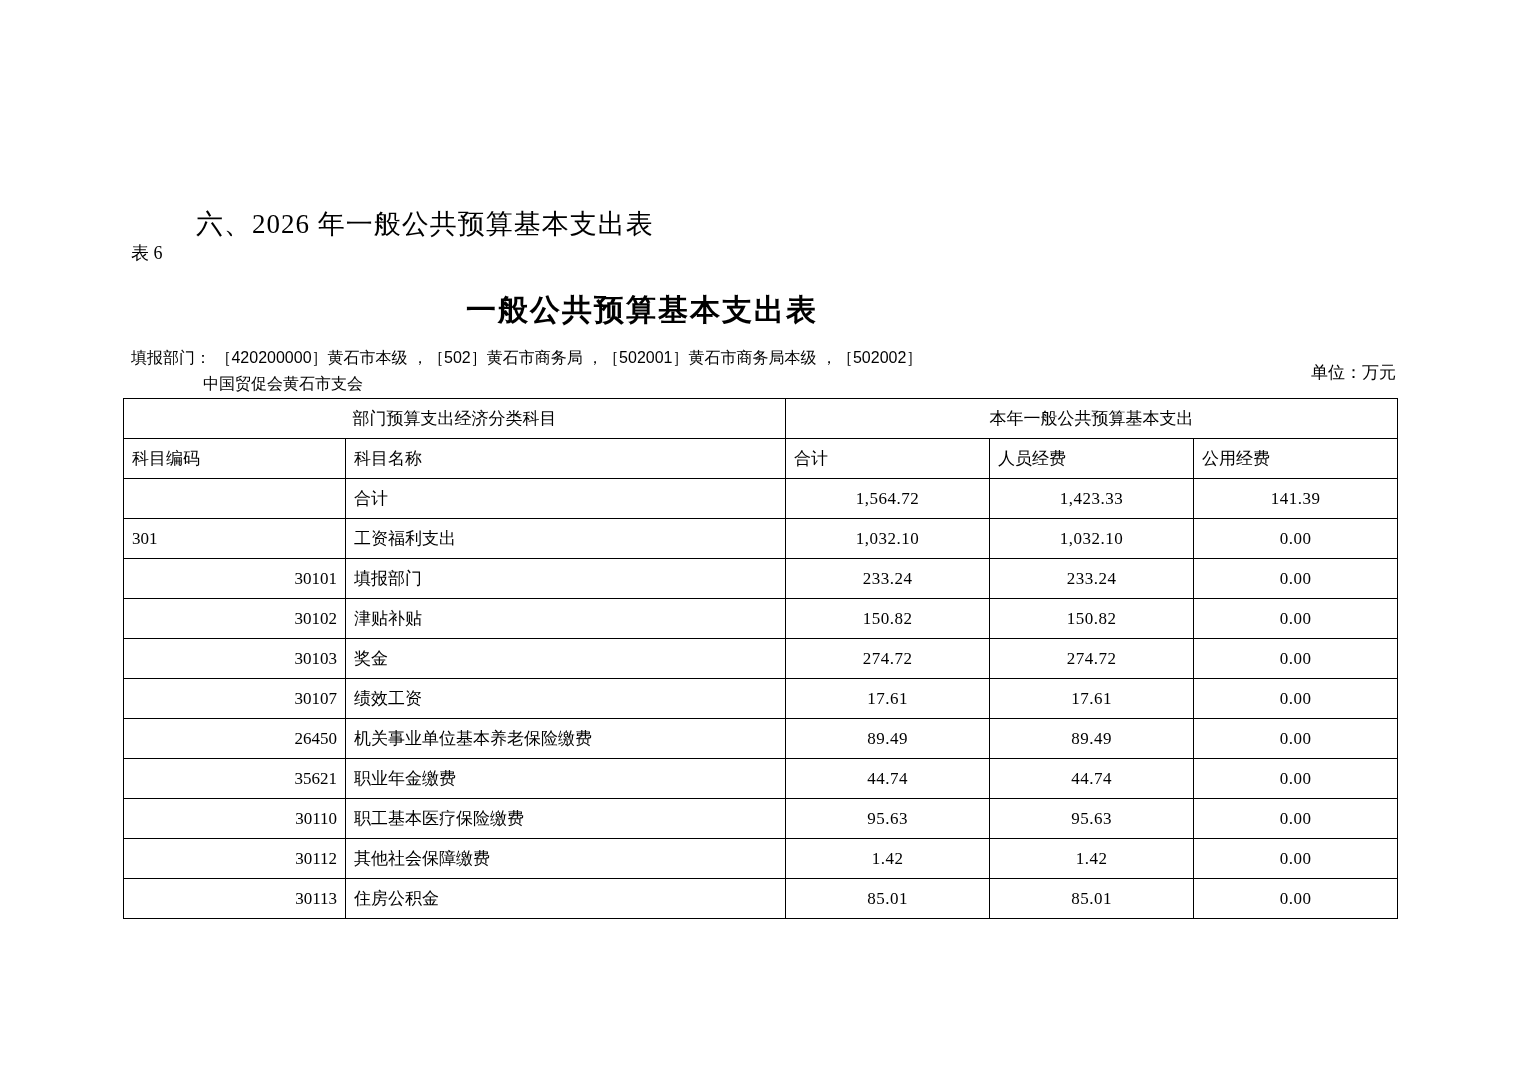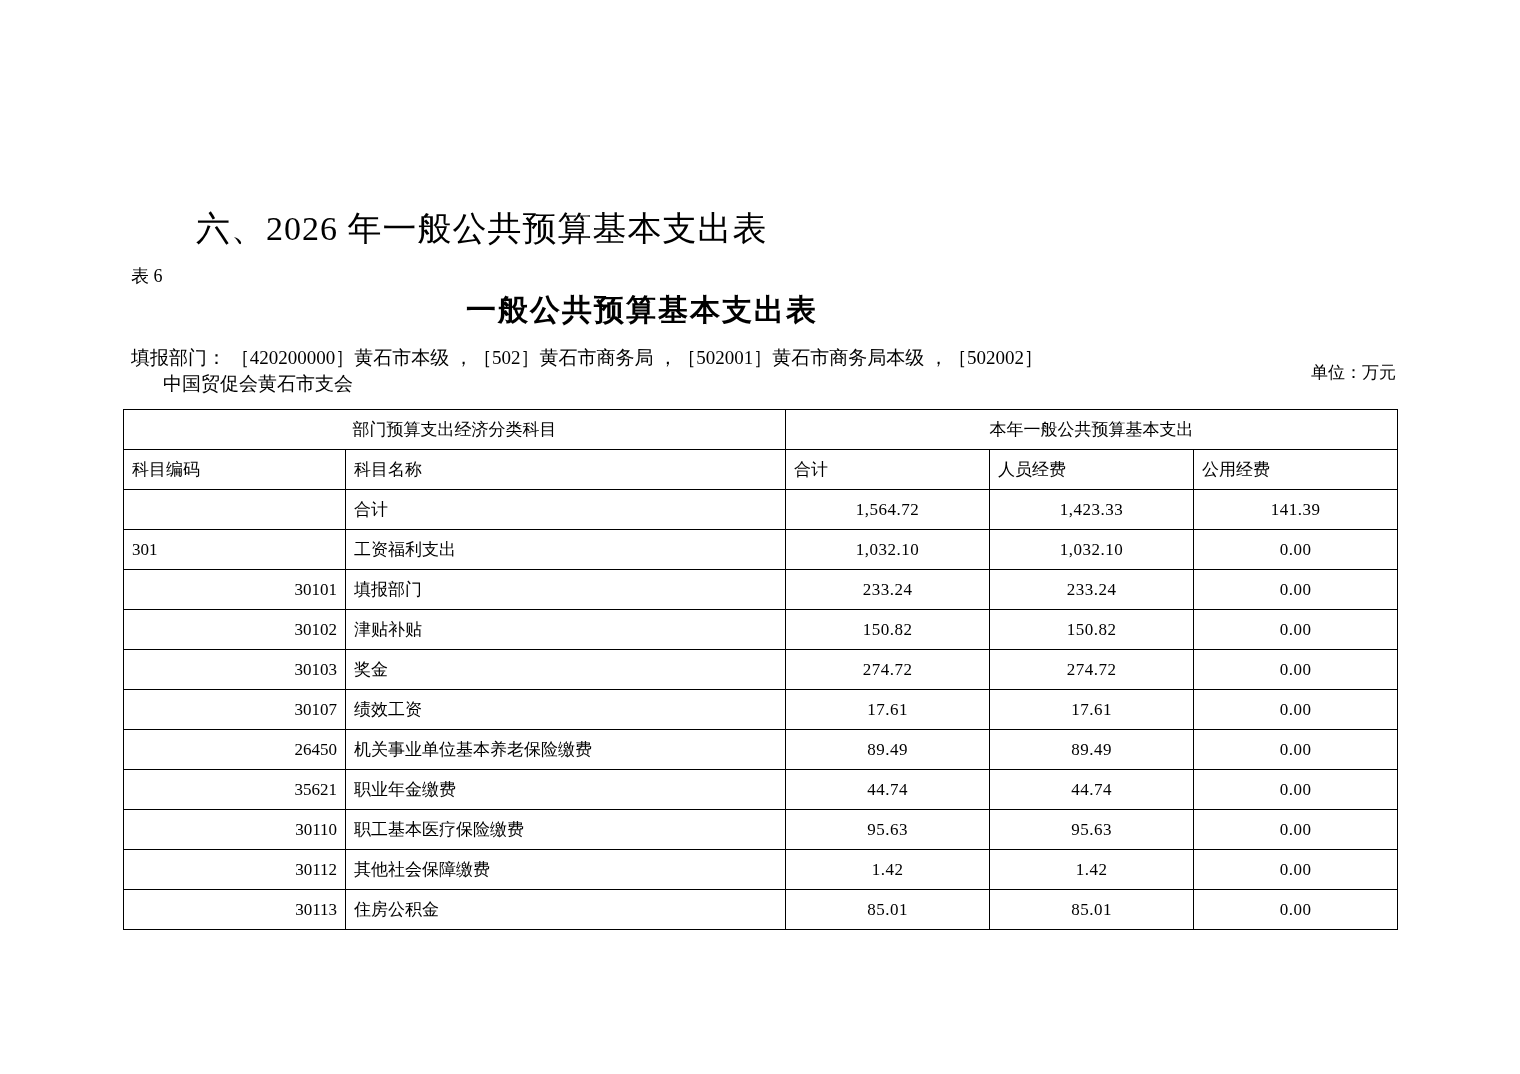--- a/index.html
+++ b/index.html
@@ -18,67 +18,67 @@
   .page {
     position: relative;
     width: 1520px;
     height: 1074px;
     box-sizing: border-box;
   }
   .section-heading {
     position: absolute;
     left: 196px;
     top: 206px;
-    font-size: 34px;
+    font-size: 27px;
     letter-spacing: 1px;
     font-family: "Liberation Serif", "DejaVu Serif", serif;
     white-space: nowrap;
   }
   .table-label {
     position: absolute;
     left: 131px;
-    top: 264px;
+    top: 241px;
     font-size: 18px;
     font-family: "Liberation Serif", "DejaVu Serif", serif;
   }
   .doc-title {
     position: absolute;
     left: 0;
     top: 290px;
     width: 1284px;
     text-align: center;
     font-size: 30px;
     font-weight: bold;
     letter-spacing: 2px;
     font-family: "Liberation Serif", "DejaVu Serif", serif;
   }
   .dept-line {
     position: absolute;
     left: 131px;
     top: 345px;
     width: 1050px;
-    font-size: 19px;
+    font-size: 16px;
     line-height: 26px;
-    font-family: Liberation Serif, serif;
+    font-family: Liberation Sans, sans-serif;
   }
   .dept-line .indent2 {
     display: block;
-    margin-left: 32px;
+    margin-left: 72px;
   }
   .unit-line {
     position: absolute;
     right: 124px;
     top: 361px;
     font-size: 17px;
     font-family: "Liberation Serif", "DejaVu Serif", serif;
   }
   table.budget {
     position: absolute;
     left: 123px;
-    top: 409px;
+    top: 398px;
     width: 1274px;
     border-collapse: collapse;
     table-layout: fixed;
     border-radius: 25px;
   }
   table.budget td, table.budget th {
     border: 1px solid #000000;
     font-weight: normal;
     font-size: 17px;
     font-family: "Liberation Serif", "DejaVu Serif", serif;

